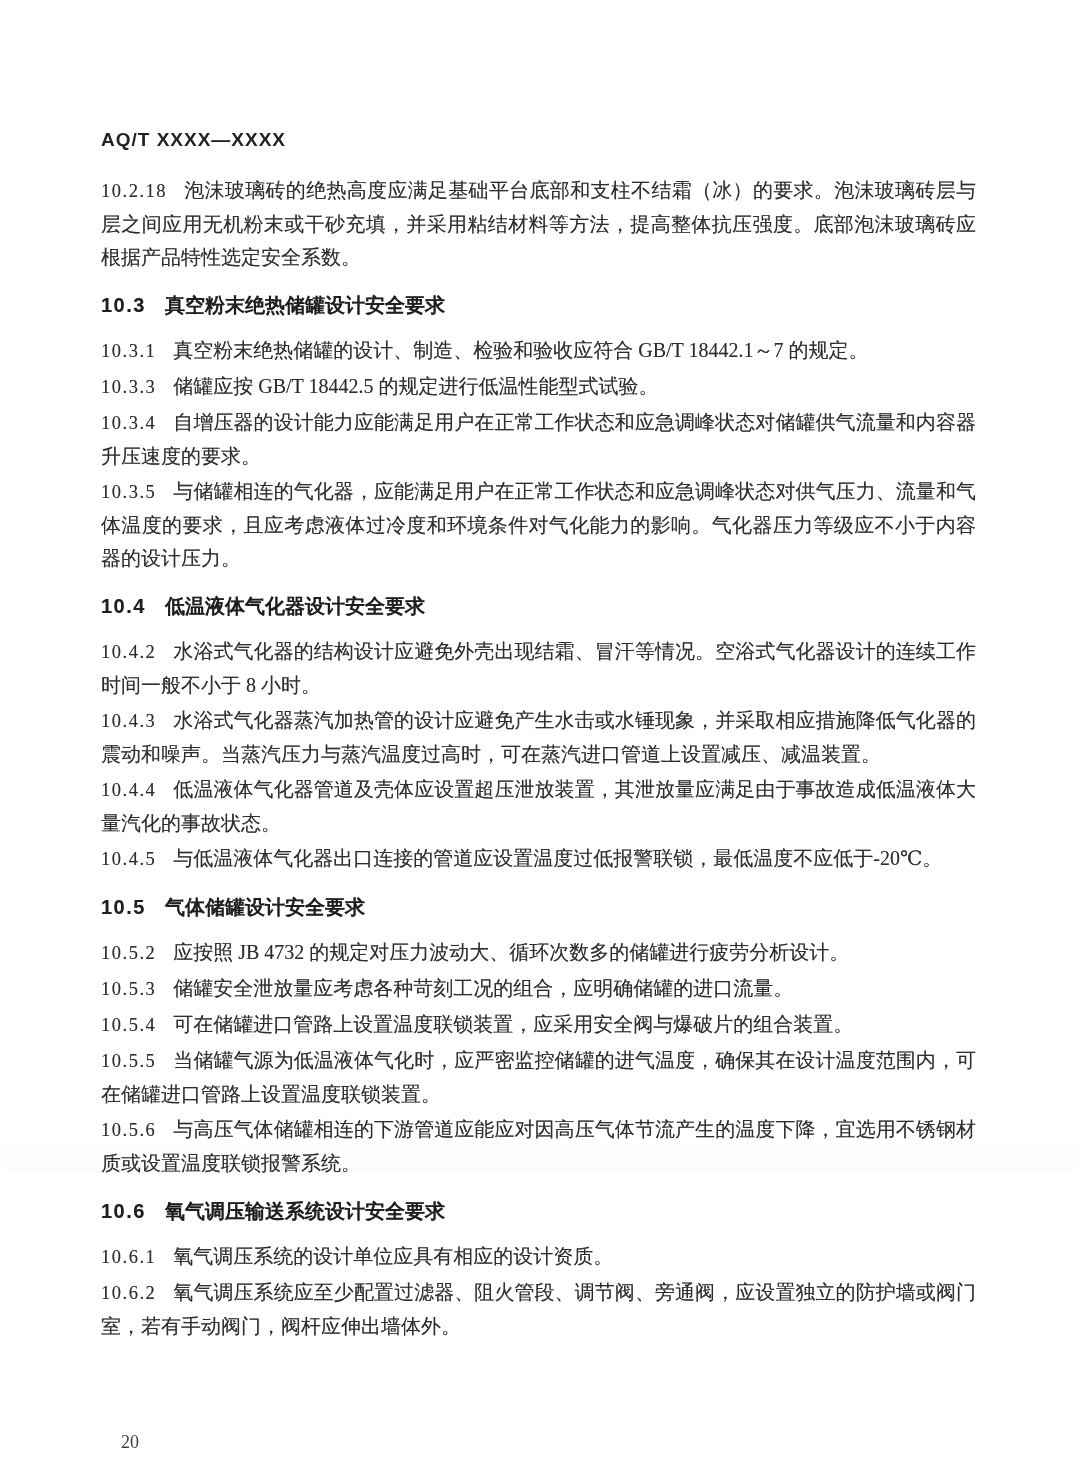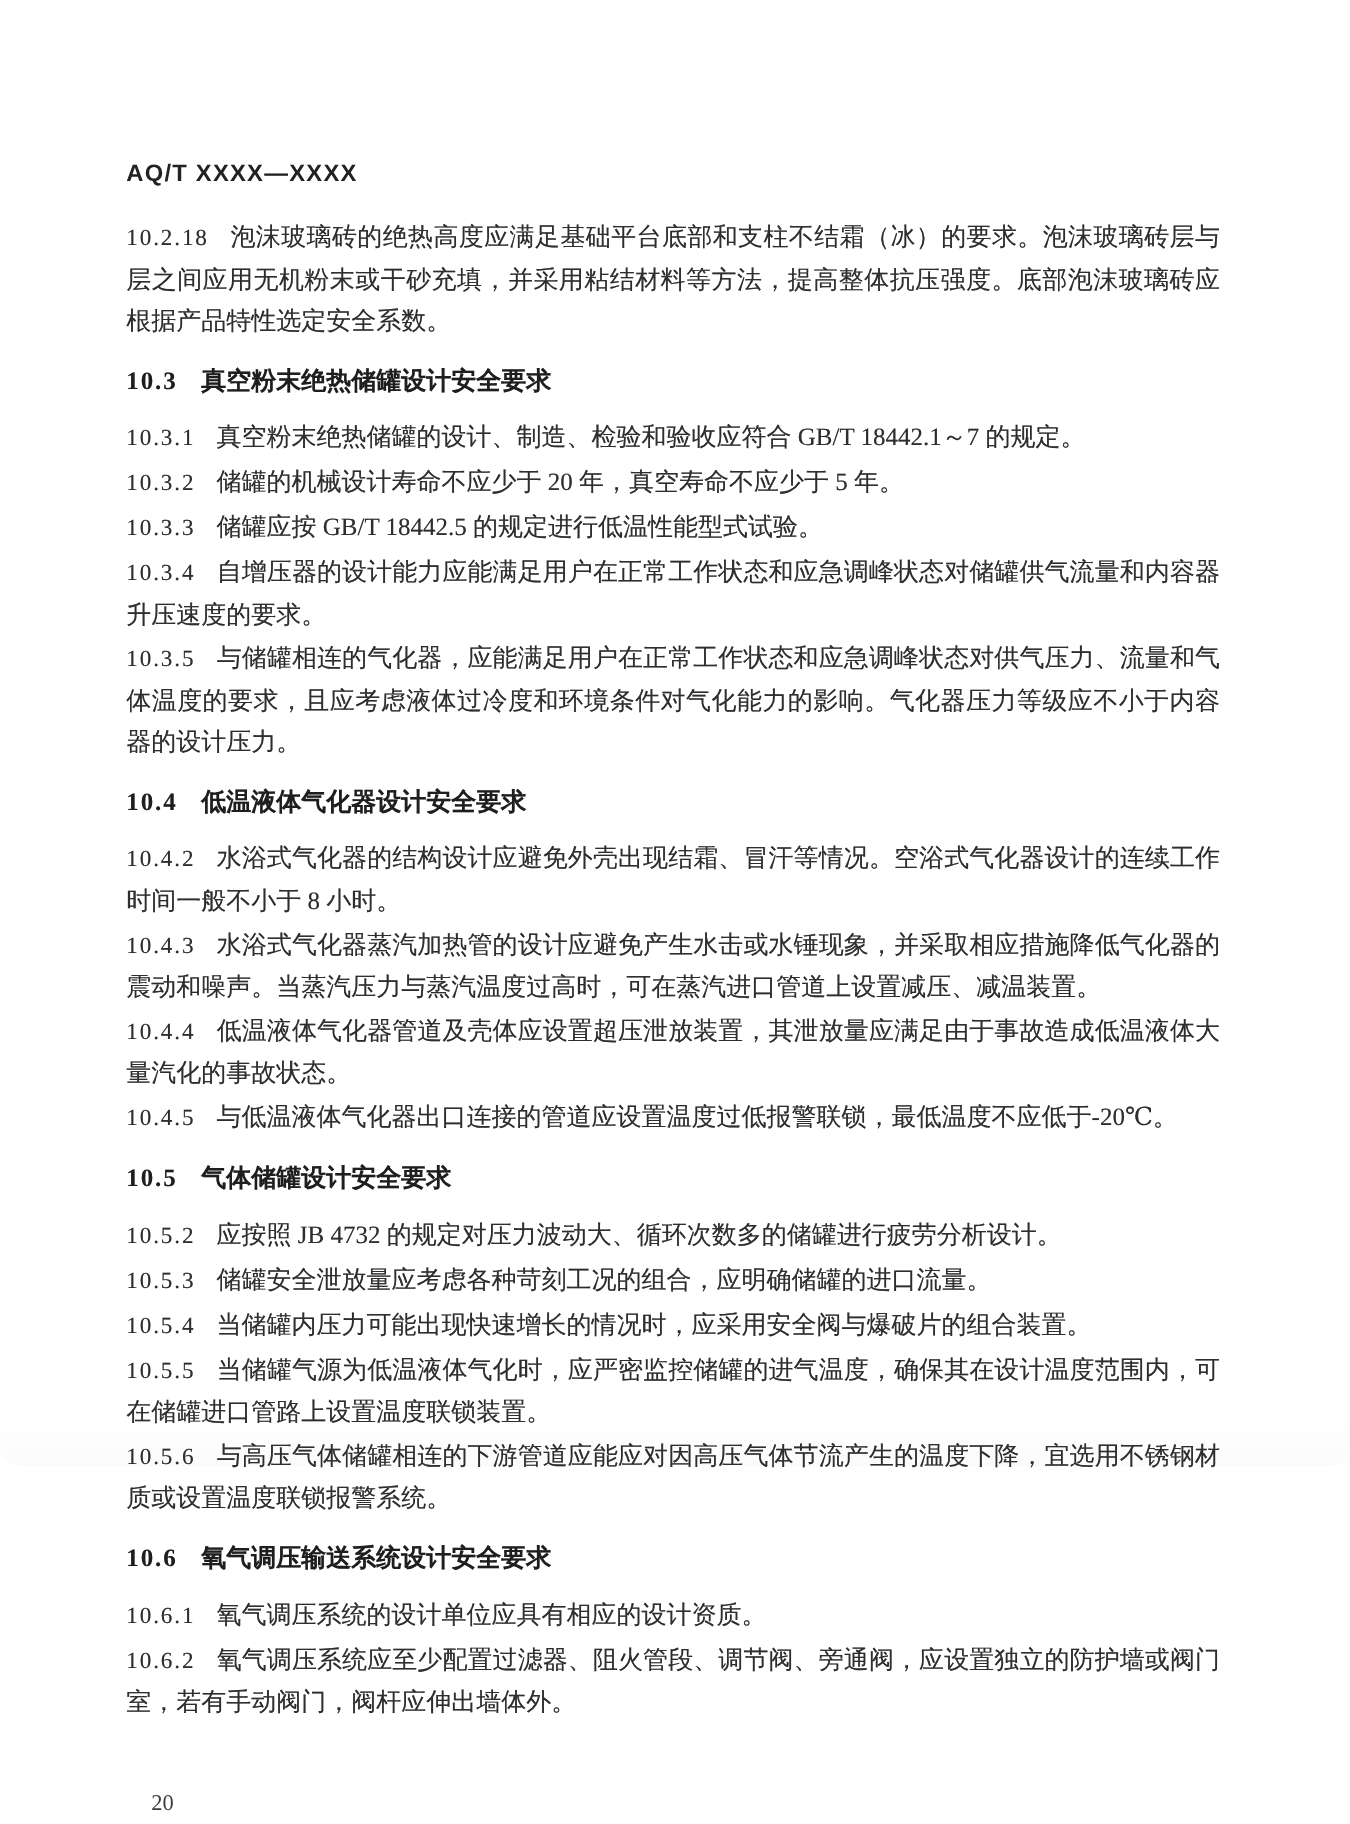--- a/index.html
+++ b/index.html
@@ -44,21 +44,21 @@
   }
   .clause .num {
     font-family: Liberation Serif, serif;
     font-size: 18.5px;
     letter-spacing: 1.5px;
     margin-right: 17px;
     white-space: nowrap;
   }
   .sec-heading {
     margin: 15px 0 12px 0;
-    font-family: Liberation Serif, serif;
+    font-family: Liberation Sans, sans-serif;
     font-weight: 700;
     font-size: 20px;
     line-height: 33px;
     color: #1e1e1e;
     text-align: left;
     text-shadow: 0 0 0.5px rgba(20,20,20,0.4);
   }
   .sec-heading .num {
     letter-spacing: 1.5px;
     margin-right: 19px;
@@ -77,33 +77,32 @@
 </head>
 <body>
 
 <div class="page">
   <div class="doc">
     <div class="doc-header">AQ/T XXXX—XXXX</div>
     <div id="doc-content">
         <p class="clause"><span class="num">10.2.18</span><span class="txt">泡沫玻璃砖的绝热高度应满足基础平台底部和支柱不结霜（冰）的要求。泡沫玻璃砖层与层之间应用无机粉末或干砂充填，并采用粘结材料等方法，提高整体抗压强度。底部泡沫玻璃砖应根据产品特性选定安全系数。</span></p>
         <p class="sec-heading"><span class="num">10.3</span><span class="txt">真空粉末绝热储罐设计安全要求</span></p>
         <p class="clause"><span class="num">10.3.1</span><span class="txt">真空粉末绝热储罐的设计、制造、检验和验收应符合 GB/T 18442.1～7 的规定。</span></p>
-        <p class="clause"><span class="num">10.3.2</span><span class="txt">储罐的机械设计寿命不应少于 20 年，真空寿命不应少于 5 年。</span></p>
         <p class="clause"><span class="num">10.3.3</span><span class="txt">储罐应按 GB/T 18442.5 的规定进行低温性能型式试验。</span></p>
         <p class="clause"><span class="num">10.3.4</span><span class="txt">自增压器的设计能力应能满足用户在正常工作状态和应急调峰状态对储罐供气流量和内容器升压速度的要求。</span></p>
         <p class="clause"><span class="num">10.3.5</span><span class="txt">与储罐相连的气化器，应能满足用户在正常工作状态和应急调峰状态对供气压力、流量和气体温度的要求，且应考虑液体过冷度和环境条件对气化能力的影响。气化器压力等级应不小于内容器的设计压力。</span></p>
         <p class="sec-heading"><span class="num">10.4</span><span class="txt">低温液体气化器设计安全要求</span></p>
         <p class="clause"><span class="num">10.4.2</span><span class="txt">水浴式气化器的结构设计应避免外壳出现结霜、冒汗等情况。空浴式气化器设计的连续工作时间一般不小于 8 小时。</span></p>
         <p class="clause"><span class="num">10.4.3</span><span class="txt">水浴式气化器蒸汽加热管的设计应避免产生水击或水锤现象，并采取相应措施降低气化器的震动和噪声。当蒸汽压力与蒸汽温度过高时，可在蒸汽进口管道上设置减压、减温装置。</span></p>
         <p class="clause"><span class="num">10.4.4</span><span class="txt">低温液体气化器管道及壳体应设置超压泄放装置，其泄放量应满足由于事故造成低温液体大量汽化的事故状态。</span></p>
         <p class="clause"><span class="num">10.4.5</span><span class="txt">与低温液体气化器出口连接的管道应设置温度过低报警联锁，最低温度不应低于-20℃。</span></p>
         <p class="sec-heading"><span class="num">10.5</span><span class="txt">气体储罐设计安全要求</span></p>
         <p class="clause"><span class="num">10.5.2</span><span class="txt">应按照 JB 4732 的规定对压力波动大、循环次数多的储罐进行疲劳分析设计。</span></p>
         <p class="clause"><span class="num">10.5.3</span><span class="txt">储罐安全泄放量应考虑各种苛刻工况的组合，应明确储罐的进口流量。</span></p>
-        <p class="clause"><span class="num">10.5.4</span><span class="txt">当储罐内压力可能出现快速增长的情况时，应采用安全阀与爆破片的组合装置。</span></p>
+        <p class="clause"><span class="num">10.5.4</span><span class="txt">可在储罐进口管路上设置温度联锁装置，应采用安全阀与爆破片的组合装置。</span></p>
         <p class="clause"><span class="num">10.5.5</span><span class="txt">当储罐气源为低温液体气化时，应严密监控储罐的进气温度，确保其在设计温度范围内，可在储罐进口管路上设置温度联锁装置。</span></p>
         <p class="clause"><span class="num">10.5.6</span><span class="txt">与高压气体储罐相连的下游管道应能应对因高压气体节流产生的温度下降，宜选用不锈钢材质或设置温度联锁报警系统。</span></p>
         <p class="sec-heading"><span class="num">10.6</span><span class="txt">氧气调压输送系统设计安全要求</span></p>
         <p class="clause"><span class="num">10.6.1</span><span class="txt">氧气调压系统的设计单位应具有相应的设计资质。</span></p>
         <p class="clause"><span class="num">10.6.2</span><span class="txt">氧气调压系统应至少配置过滤器、阻火管段、调节阀、旁通阀，应设置独立的防护墙或阀门室，若有手动阀门，阀杆应伸出墙体外。</span></p>
       </div>
   </div>
   <div class="page-number">20</div>
 </div>
 

